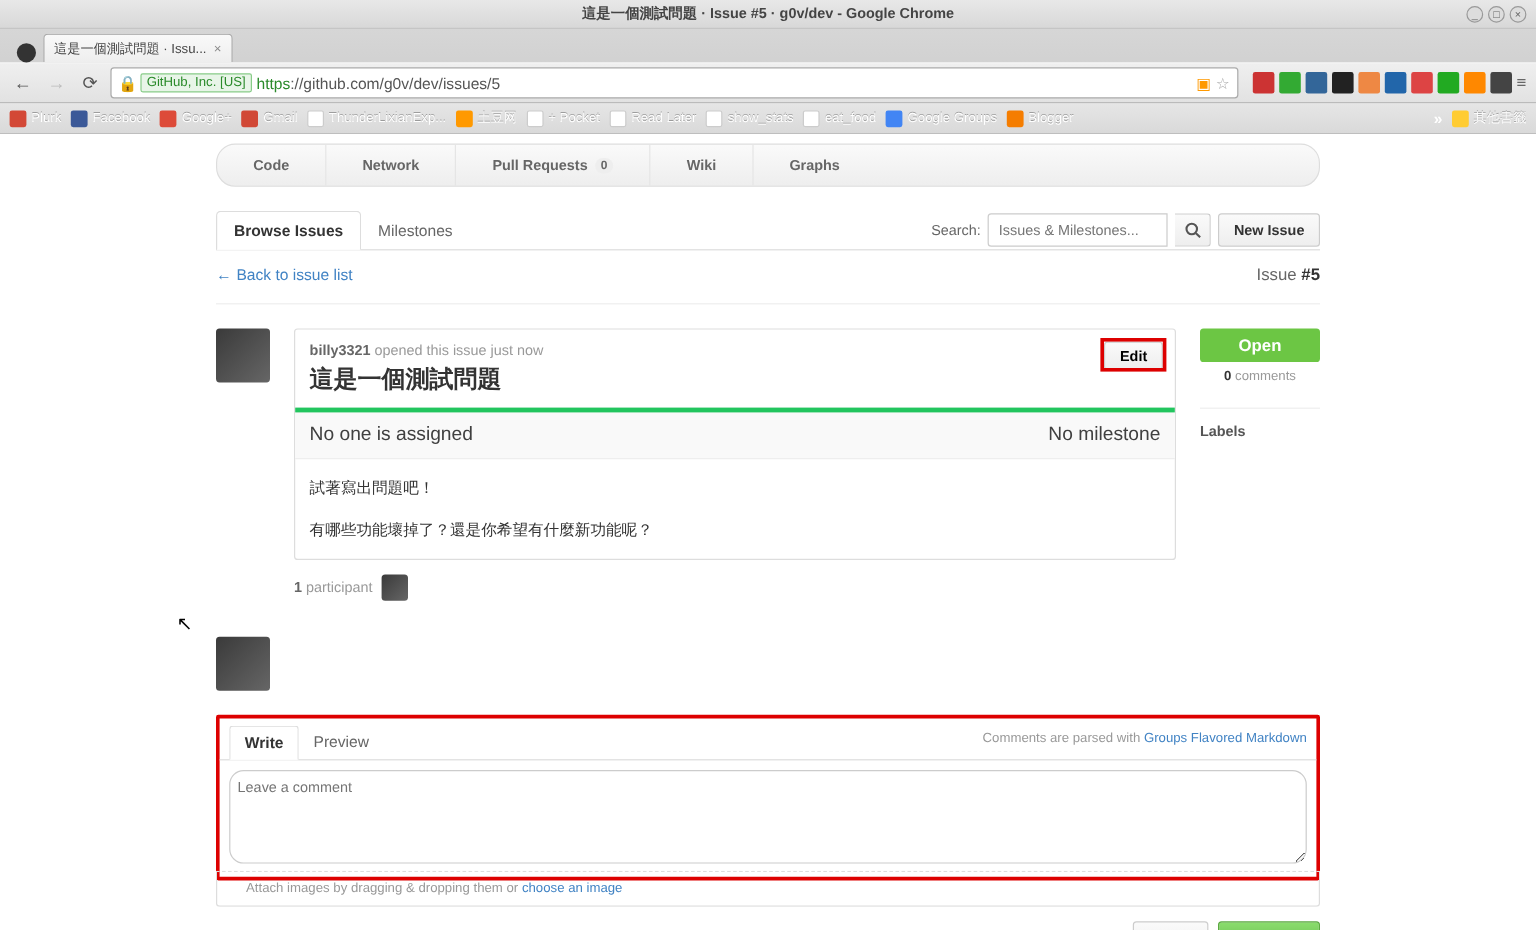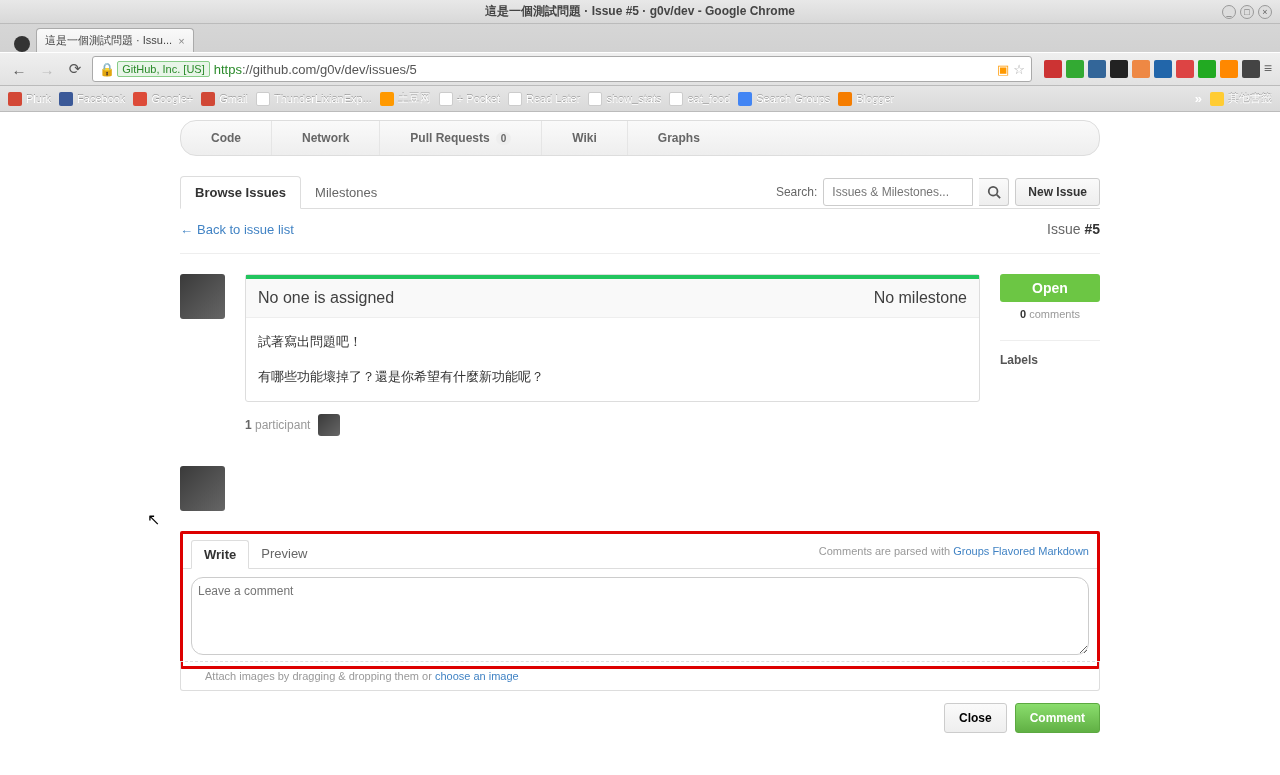--- a/index.html
+++ b/index.html
@@ -193,21 +193,21 @@
     <div class="bookmark">
         <span class="bm-icon" style="background:#fff;border:1px solid #ccc"></span>
         <span>show_stats</span>
       </div>
     <div class="bookmark">
         <span class="bm-icon" style="background:#fff;border:1px solid #ccc"></span>
         <span>eat_food</span>
       </div>
     <div class="bookmark">
         <span class="bm-icon" style="background:#4285f4"></span>
-        <span>Search Groups</span>
+        <span>Google Groups</span>
       </div>
     <div class="bookmark">
         <span class="bm-icon" style="background:#f57d00"></span>
         <span>Blogger</span>
       </div>
     <div class="bookmarks-spacer"></div>
     <span style="color:#fff;font-weight:bold">»</span>
     <div class="bookmark">
         <span class="bm-icon" style="background:#fc3"></span>
         <span>其他書籤</span>
@@ -262,20 +262,28 @@
         <span>Issue </span><span class="issue-num-strong">#5</span>
       </span>
     </div>
 
     <div class="issue-layout">
       <div class="left-col">
         <div class="avatar"></div>
       </div>
       <div class="mid-col">
         <div class="issue-box">
+          <div class="issue-header">
+            <div class="issue-meta">
+              <span class="author">billy3321</span><span> opened this issue just now</span>
+            </div>
+            <div class="issue-title">這是一個測試問題</div>
+            <button class="edit-btn">Edit</button>
+            <div class="edit-highlight"></div>
+          </div>
           <div class="issue-meta-row">
             <span>No one is assigned</span>
             <span class="right">No milestone</span>
           </div>
           <div class="issue-body">
             <p>試著寫出問題吧！</p>
             <p style="margin-top:12px">有哪些功能壞掉了？還是你希望有什麼新功能呢？</p>
           </div>
         </div>
       </div>

